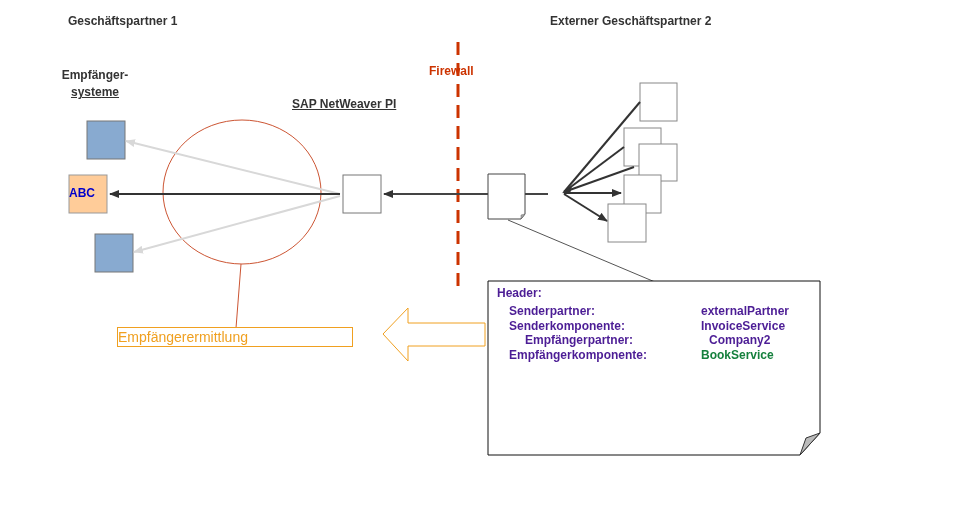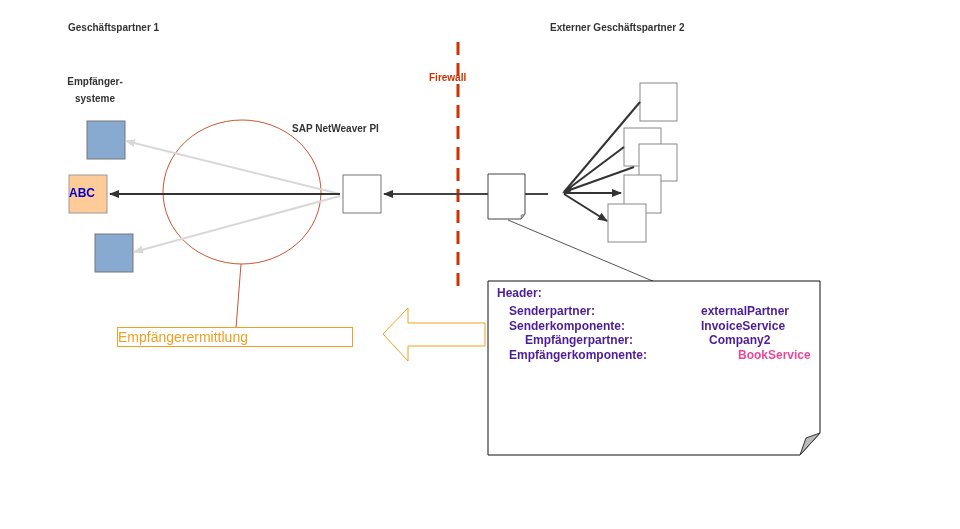--- a/index.html
+++ b/index.html
@@ -1,24 +1,24 @@
 <!DOCTYPE html>
 <html><head>
 <meta charset="utf-8">
 <style>
   html, body { margin:0; padding:0; background:#ffffff; }
   body { width:960px; height:529px; position:relative; overflow:hidden;
          font-family:"Liberation Sans", sans-serif; }
   svg { position:absolute; left:0; top:0; }
   .lbl { position:absolute; font-family:"Liberation Sans", sans-serif;
          font-weight:bold; color:#333333; white-space:nowrap; }
-  .title { font-size:10px;margin-top:8px; }
+  .title { font-size:12px; }
   .hdr-text { position:absolute; font-family:"Liberation Sans", sans-serif;
               font-weight:bold; font-size:12px; color:#4c1d95; line-height:14.5px; white-space:nowrap; }
-  .blue { color:#ec4899;margin-left:37px; }
+  .blue { color:#15803d; }
   .box-label { position:absolute; border:1px solid #f0a020; background:#fff;
                color:#f0a020; font-weight:normal; font-size:14px; text-align:left;
                font-family:"Liberation Sans", sans-serif; line-height:18px; }
 </style>
 </head>
 <body>
 
 <svg width="960" height="529">
   <defs>
     <marker id="ahDark" markerWidth="10" markerHeight="8" refX="9" refY="4" orient="auto" markerUnits="userSpaceOnUse">
@@ -67,22 +67,22 @@
 
   <path d="M383,334 L408,308 L408,323 L485,323 L485,346 L408,346 L408,361 Z" fill="#fff" stroke="#f0a020" stroke-width="1"></path>
 
   <path d="M488,281 L820,281 L820,433 L800,455 L488,455 Z" fill="#fff" stroke="#111" stroke-width="1"></path>
   <path d="M800,455 L806,438 L820,433 Z" fill="#bbb" stroke="#333" stroke-width="1"></path>
 </svg>
 
 <div class="lbl title" style="left:68px;top:14px;">Geschäftspartner 1</div>
 <div class="lbl title" style="left:550px;top:14px;">Externer Geschäftspartner 2</div>
 <div class="lbl title" style="left:50px;top:68px;width:90px;text-align:center;">Empfänger-</div>
-<div class="lbl title" style="left:50px;top:85px;width:90px;text-align:center;">systeme</div>
-<div class="lbl title" style="left:292px;top:115px;">SAP NetWeaver PI</div>
+<div class="lbl title" style="left:50px;top:85px;width:90px;text-align:center;text-decoration:underline;">systeme</div>
+<div class="lbl title" style="left:292px;top:97px;text-decoration:underline;">SAP NetWeaver PI</div>
 <div class="lbl title" style="left:429px;top:64px;color:#cc3300;">Firewall</div>
 <div class="lbl" style="left:69px;top:186px;width:21px;text-align:center;font-size:12px;color:#0000cc;">ABC</div>
 
 <div class="box-label" style="left:117px;top:327px;width:234px;height:18px;">Empfängerermittlung</div>
 
 <div class="hdr-text" style="left:497px;top:286px;">Header:</div>
 <div class="hdr-text" style="left:509px;top:304px;">Senderpartner:</div>
 <div class="hdr-text" style="left:701px;top:304px;">externalPartner</div>
 <div class="hdr-text" style="left:509px;top:319px;">Senderkomponente:</div>
 <div class="hdr-text" style="left:701px;top:319px;">InvoiceService</div>

